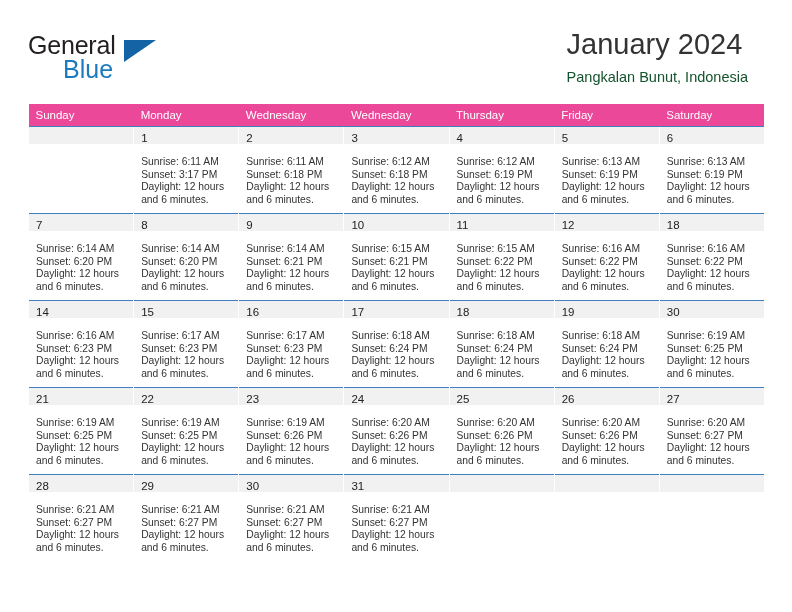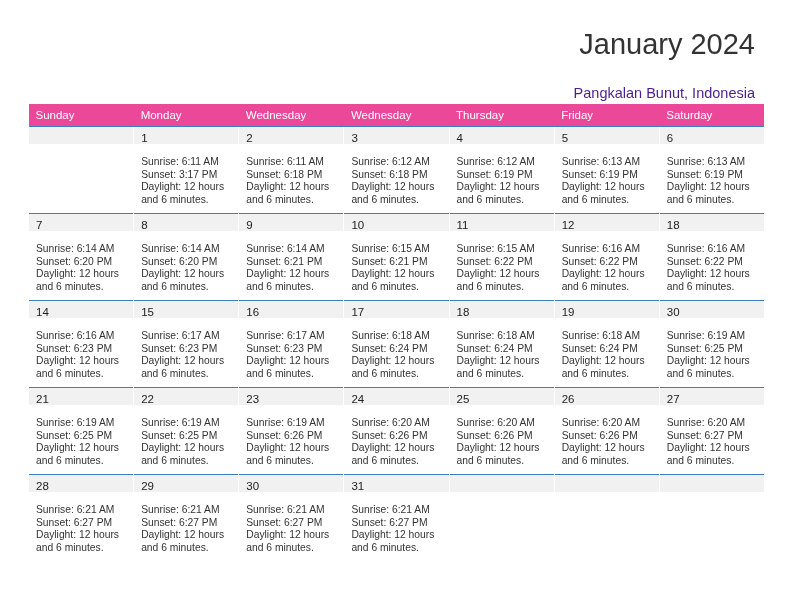--- a/index.html
+++ b/index.html
@@ -58,35 +58,35 @@
     left: 96px;
     top: 8px;
     width: 0;
     height: 0;
     border-left: 32px solid #1464a5;
     border-bottom: 22px solid transparent;
   }
 
   .title-block {
     position: absolute;
-    right: 9px;
+    right: 16px;
     top: 0;
-    text-align: right;
+    text-align: left;
   }
   .cal-title {
     font-size: 29px;
     color: #333333;
     line-height: 36px;
     white-space: nowrap;
   }
   .cal-subtitle {
     font-size: 14.5px;
-    color: #4c1d95;
+    color: #14532d;
     line-height: 22px;
-    margin-top: 20px;
+    margin-top: 4px;
     white-space: nowrap;
   }
 
   
   .calendar {
     position: absolute;
     left: 28px;
     top: 104px;
     width: 736px;
     border-collapse: collapse;
@@ -137,20 +137,25 @@
     white-space: nowrap;
   }
 </style>
 </head>
 <body>
 
 <div class="page">
 
   <div class="header">
 
+    <div class="logo">
+      <span class="logo-general">General</span>
+      <span class="logo-tri"></span>
+      <span class="logo-blue">Blue</span>
+    </div>
 
     <div class="title-block">
       <div class="cal-title">January 2024</div>
       <div class="cal-subtitle">Pangkalan Bunut, Indonesia</div>
     </div>
 
   </div>
 
   <table class="calendar">
     <colgroup>

